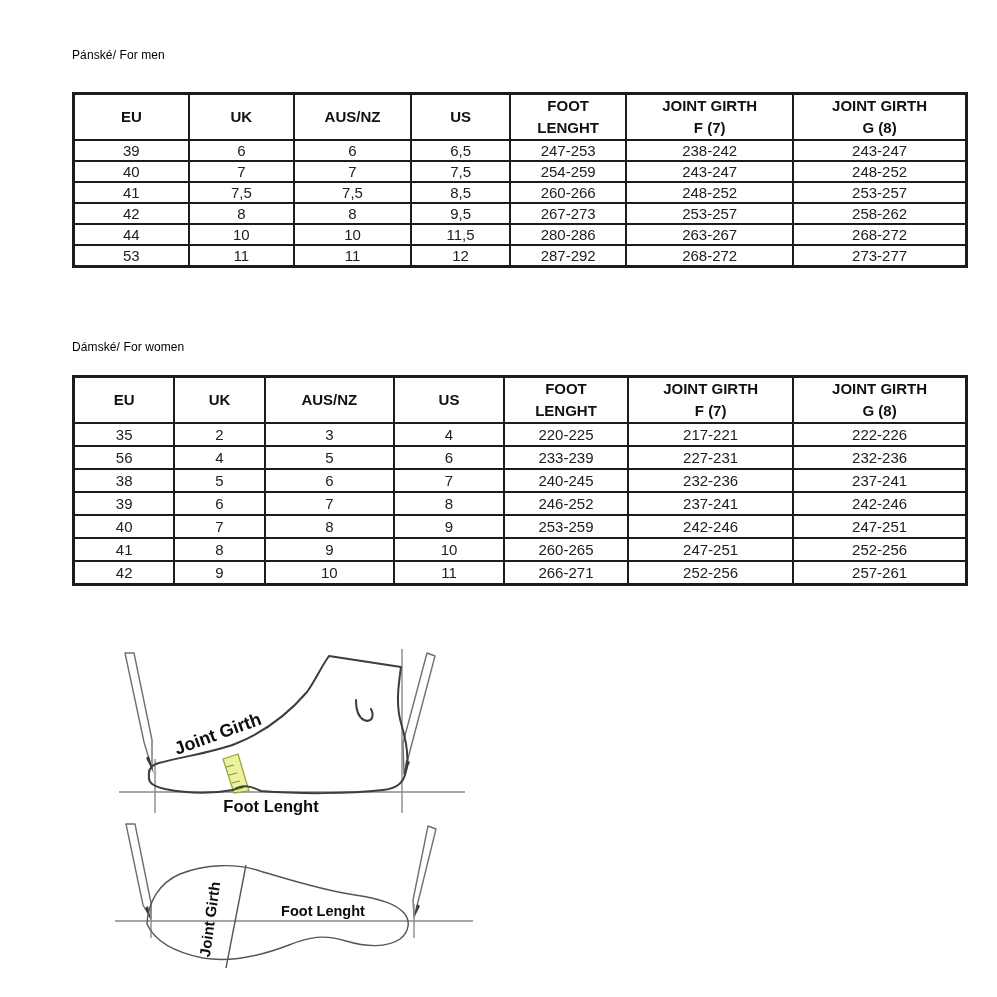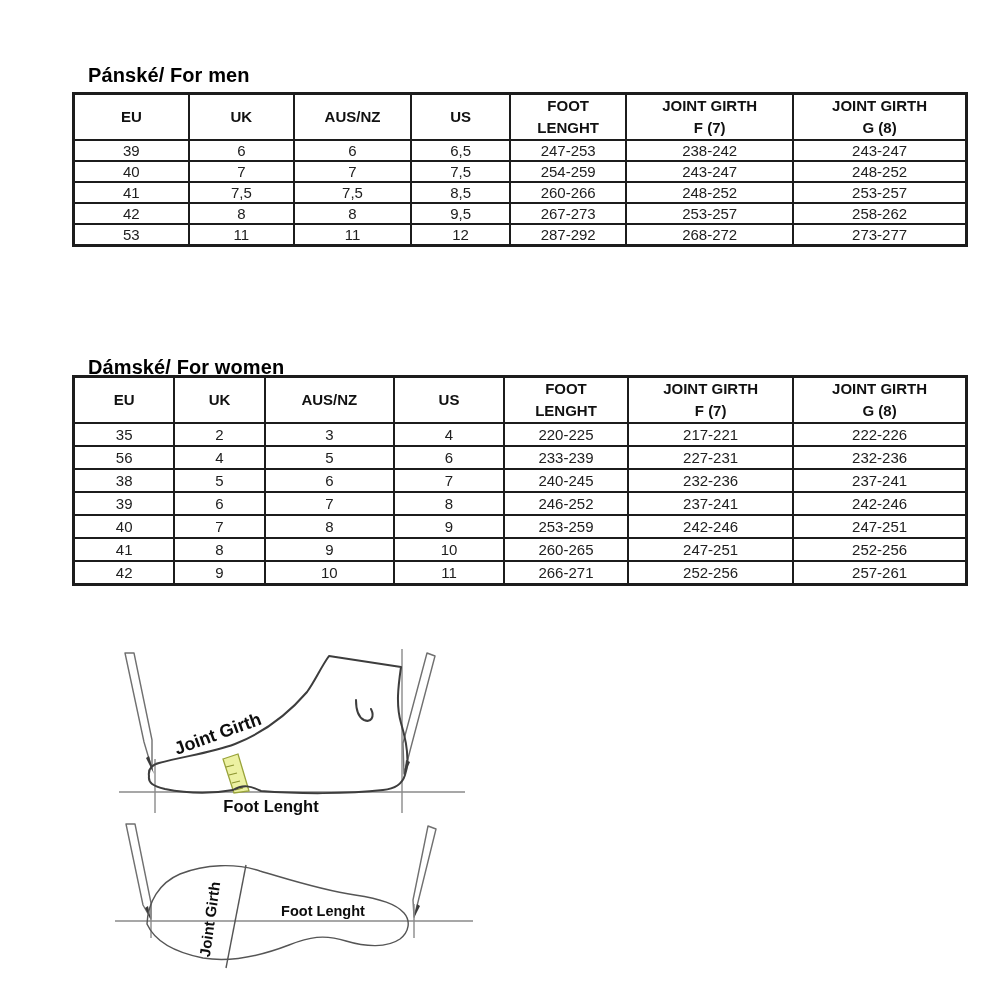--- a/index.html
+++ b/index.html
@@ -1,20 +1,20 @@
 <!DOCTYPE html>
 <html><head>
 <meta charset="utf-8">
 <style>
   html,body{margin:0;padding:0;}
   body{width:997px;height:997px;overflow:hidden;background:#fff;}
   .page{position:relative;width:997px;height:997px;background:#ffffff;
         font-family:"Liberation Sans",sans-serif;color:#1a1a1a;}
-  .section-title{position:absolute;left:72px;margin:16px;font-size:20px;
-        font-weight:bold;color:#000;letter-spacing:.1px;}
+  .section-title{position:absolute;left:72px;margin:0;font-size:12px;
+        font-weight:normal;color:#000;letter-spacing:.1px;}
   .men-title{top:48px;}
   .women-title{top:340px;}
   table.size-table{position:absolute;left:72px;width:896px;border-collapse:collapse;
         table-layout:fixed;background:#fff;border:3px solid #1c1c1c;}
   .men-table{top:92px;}
   .women-table{top:375px;}
   .size-table th,.size-table td{border:2px solid #1c1c1c;text-align:center;
         vertical-align:middle;padding:0;overflow:hidden;}
   .size-table th{font-size:15px;font-weight:bold;white-space:pre-line;line-height:1.45;color:#111;}
   .size-table td{font-size:15px;line-height:1;color:#202020;}
@@ -116,20 +116,29 @@
         <tr>
           <td>42</td>
           <td>8</td>
           <td>8</td>
           <td>9,5</td>
           <td>267-273</td>
           <td>253-257</td>
           <td>258-262</td>
         </tr>
         <tr>
+          <td>44</td>
+          <td>10</td>
+          <td>10</td>
+          <td>11,5</td>
+          <td>280-286</td>
+          <td>263-267</td>
+          <td>268-272</td>
+        </tr>
+        <tr>
           <td>53</td>
           <td>11</td>
           <td>11</td>
           <td>12</td>
           <td>287-292</td>
           <td>268-272</td>
           <td>273-277</td>
         </tr>
       </tbody>
     </table>

